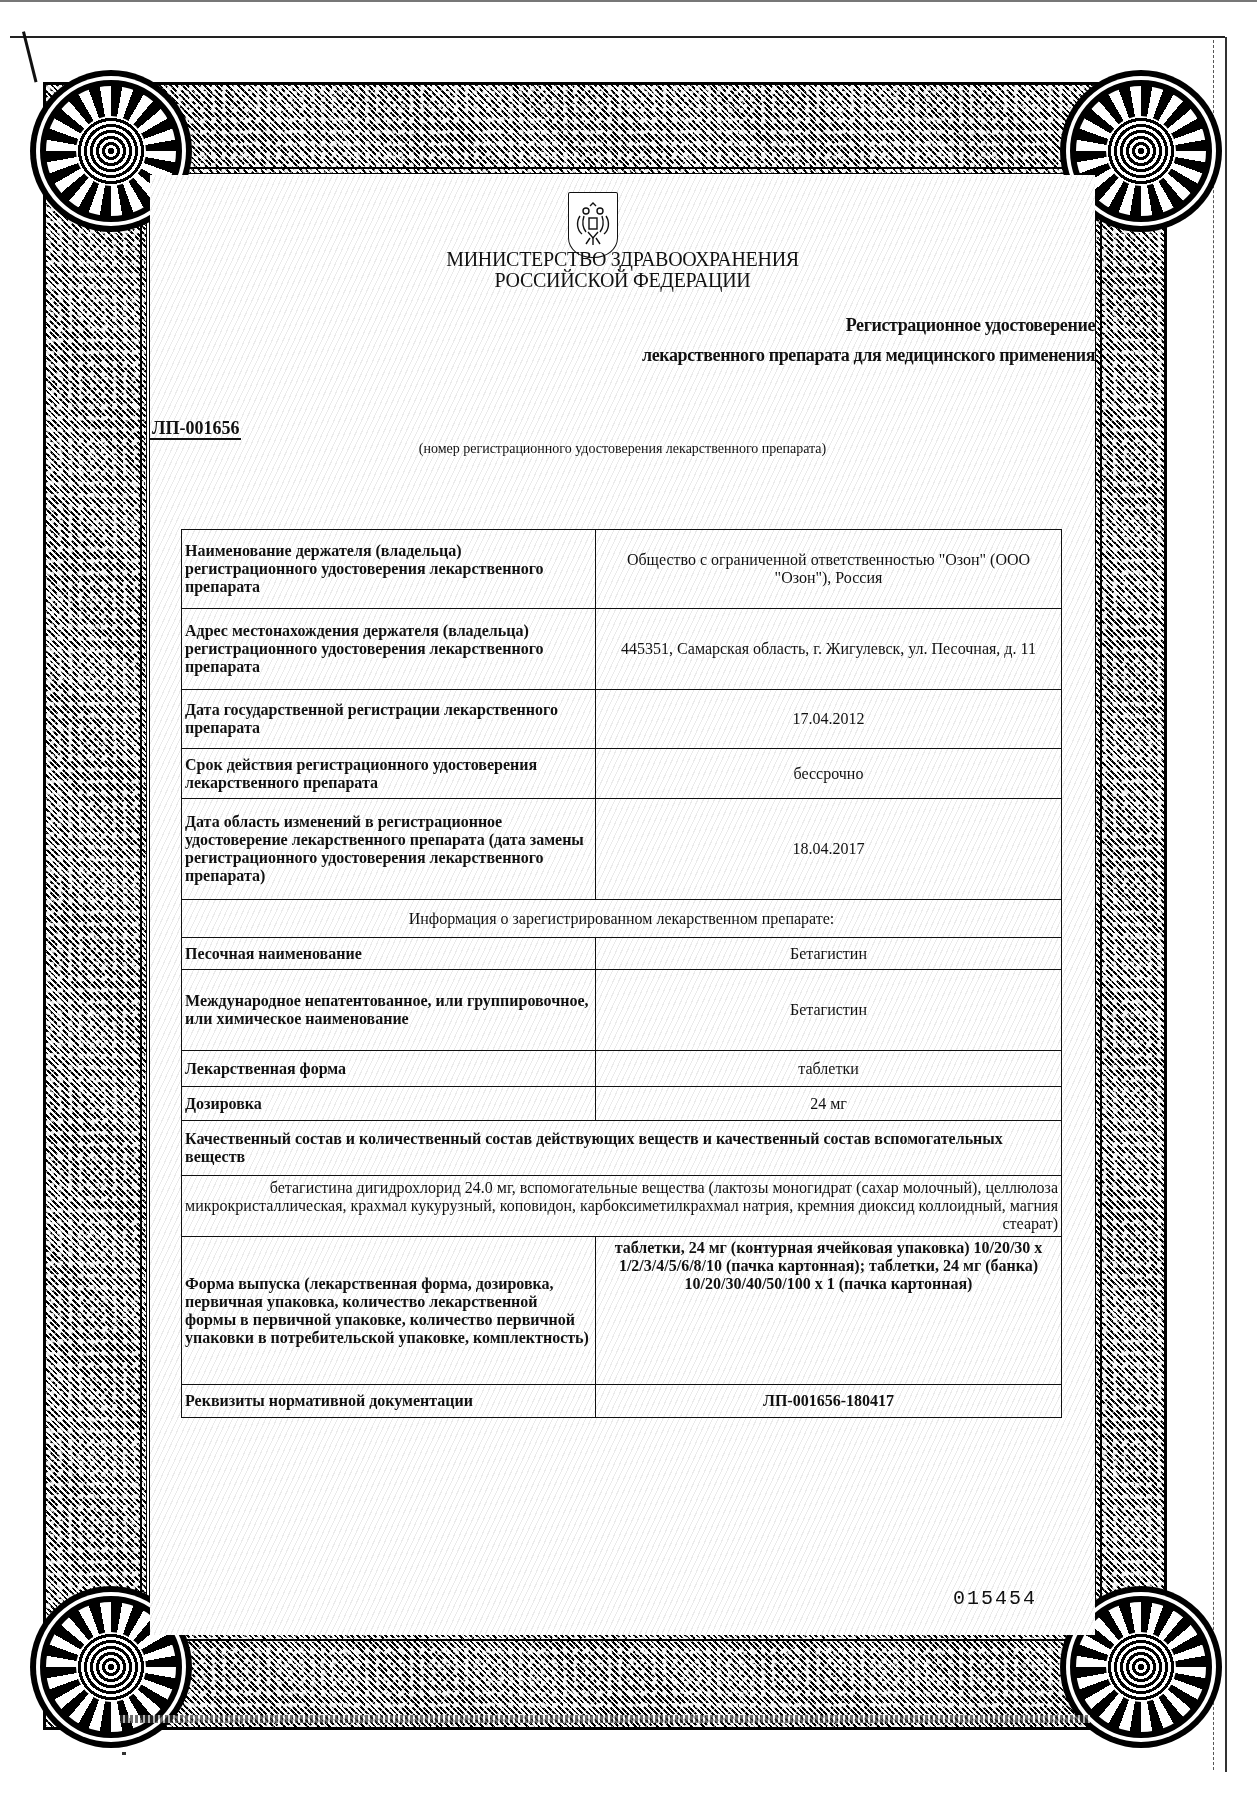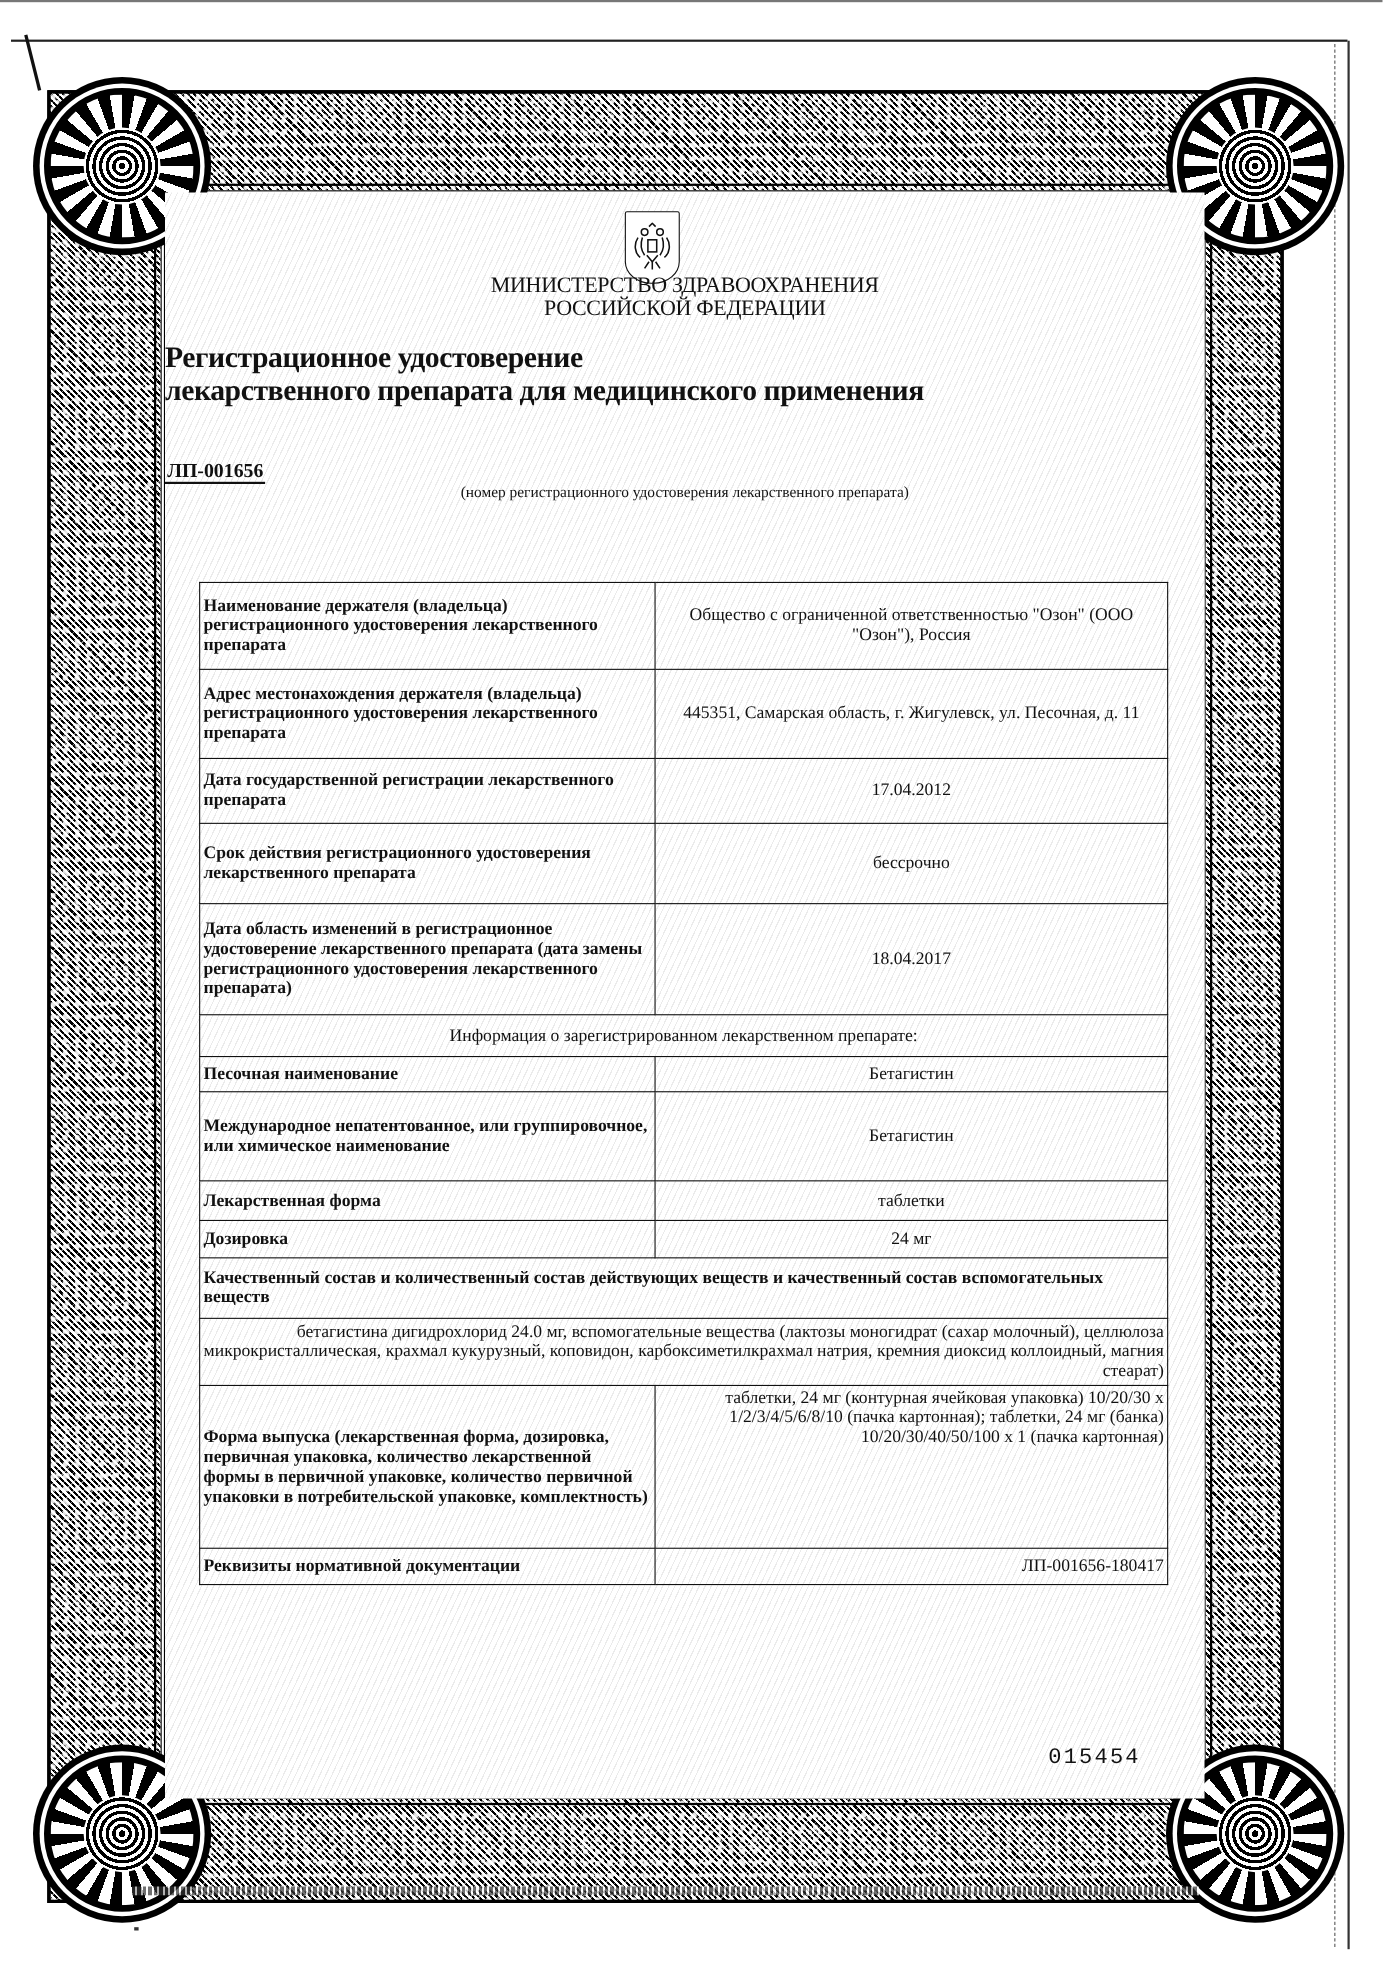--- a/index.html
+++ b/index.html
@@ -108,22 +108,22 @@
 
     .ministry {
       position: absolute; left: 0; width: 945px; text-align: center;
       font-size: 20px; line-height: 22px; letter-spacing: -0.3px;
       font-family: "Liberation Serif", serif;
     }
     .ministry.l1 { top: 73px; }
     .ministry.l2 { top: 94px; }
 
     .doc-title {
-      position: absolute; left: 0; width: 945px; text-align: left;
-      font-weight: bold; font-size: 27px; line-height: 30px; letter-spacing: -0.4px;
+      position: absolute; left: 0; width: 945px; text-align: right;
+      font-weight: bold; font-size: 18px; line-height: 30px; letter-spacing: -0.4px;
     }
     .doc-title.l1 { top: 135px; }
     .doc-title.l2 { top: 165px; }
 
     .reg-number {
       position: absolute; left: 0; width: 945px; top: 243px; 
       font-weight: bold; font-size: 18px;
     }
     .reg-number span { border-bottom: 2px solid #111; padding: 0 2px; }
     .reg-caption {
@@ -140,21 +140,21 @@
       line-height: 18px;
       table-layout: fixed;
     }
     table.cert td {
       border: 1.5px solid #111;
       padding: 2px 3px;
       vertical-align: middle;
     }
     table.cert td.label { width: 414px; font-weight: bold; text-align: left; }
     table.cert td.value { text-align: center; }
-    table.cert td.value.left { text-align: right; vertical-align: top; }
+    table.cert td.value.left { text-align: center; vertical-align: top; font-weight: bold; }
     table.cert td.span-center { text-align: center; }
     table.cert td.span-bold { font-weight: bold; text-align: left; }
     table.cert td.span-left { text-align: right; }
     .bold { font-weight: normal; }
 
     .serial {
       position: absolute; left: 803px; top: 1412px;
       font-family: "Liberation Mono", "DejaVu Sans Mono", monospace;
       font-size: 20px; letter-spacing: 2px;
     }
@@ -225,21 +225,21 @@
         <td class="value">Общество с ограниченной ответственностью "Озон" (ООО "Озон"), Россия</td>
       </tr>
       <tr style="height:81px">
         <td class="label">Адрес местонахождения держателя (владельца) регистрационного удостоверения лекарственного препарата</td>
         <td class="value">445351, Самарская область, г. Жигулевск, ул. Песочная, д. 11</td>
       </tr>
       <tr style="height:59px">
         <td class="label">Дата государственной регистрации лекарственного препарата</td>
         <td class="value bold">17.04.2012</td>
       </tr>
-      <tr style="height:73px">
+      <tr style="height:50px">
         <td class="label">Срок действия регистрационного удостоверения лекарственного препарата</td>
         <td class="value">бессрочно</td>
       </tr>
       <tr style="height:101px">
         <td class="label">Дата область изменений в регистрационное удостоверение лекарственного препарата (дата замены регистрационного удостоверения лекарственного препарата)</td>
         <td class="value">18.04.2017</td>
       </tr>
       <tr style="height:38px">
         <td class="span-center" colspan="2">Информация о зарегистрированном лекарственном препарате:</td>
       </tr>

